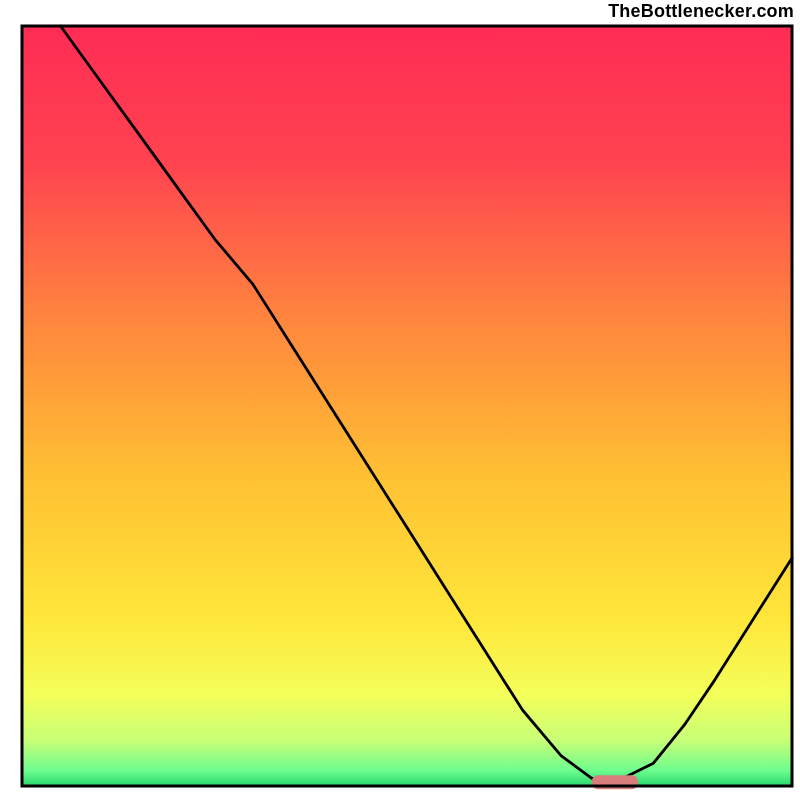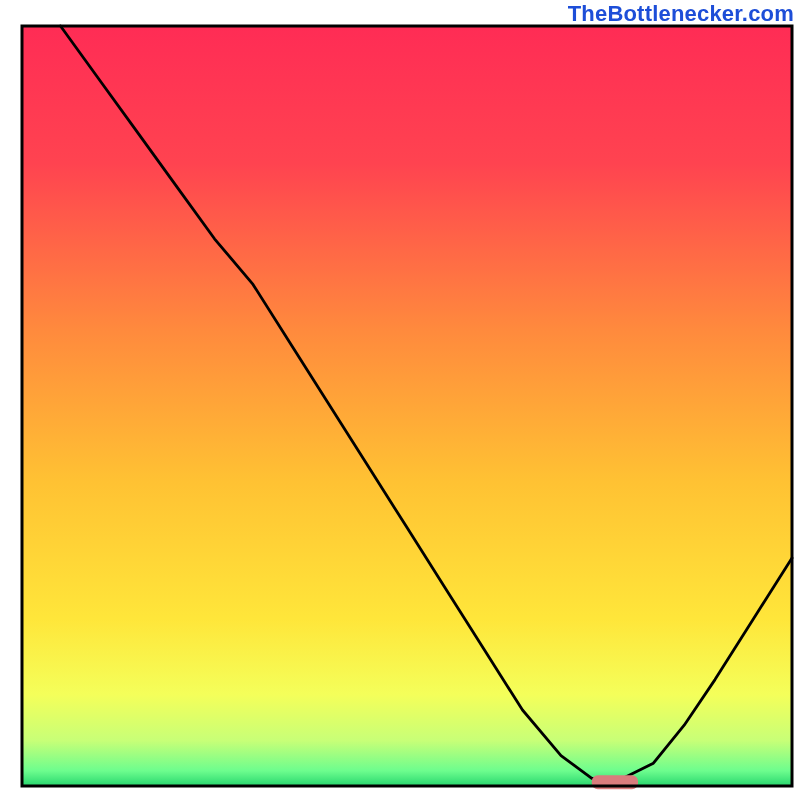--- a/index.html
+++ b/index.html
@@ -13,23 +13,23 @@
     position: relative;
     width: 800px;
     height: 800px;
     background: #fff;
   }
   .watermark {
     position: absolute;
     top: 1px;
     right: 6px;
     font-family: Arial, Helvetica, sans-serif;
-    font-size: 22px;
+    font-size: 18px;
     font-weight: 600;
-    color: #1d4ed8;
+    color: #000000;
     letter-spacing: 0.2px;
     z-index: 10;
   }
   svg { display: block; }
 </style>
 </head>
 <body>
 
 <div class="wrap">
   <div class="watermark">TheBottlenecker.com</div>

